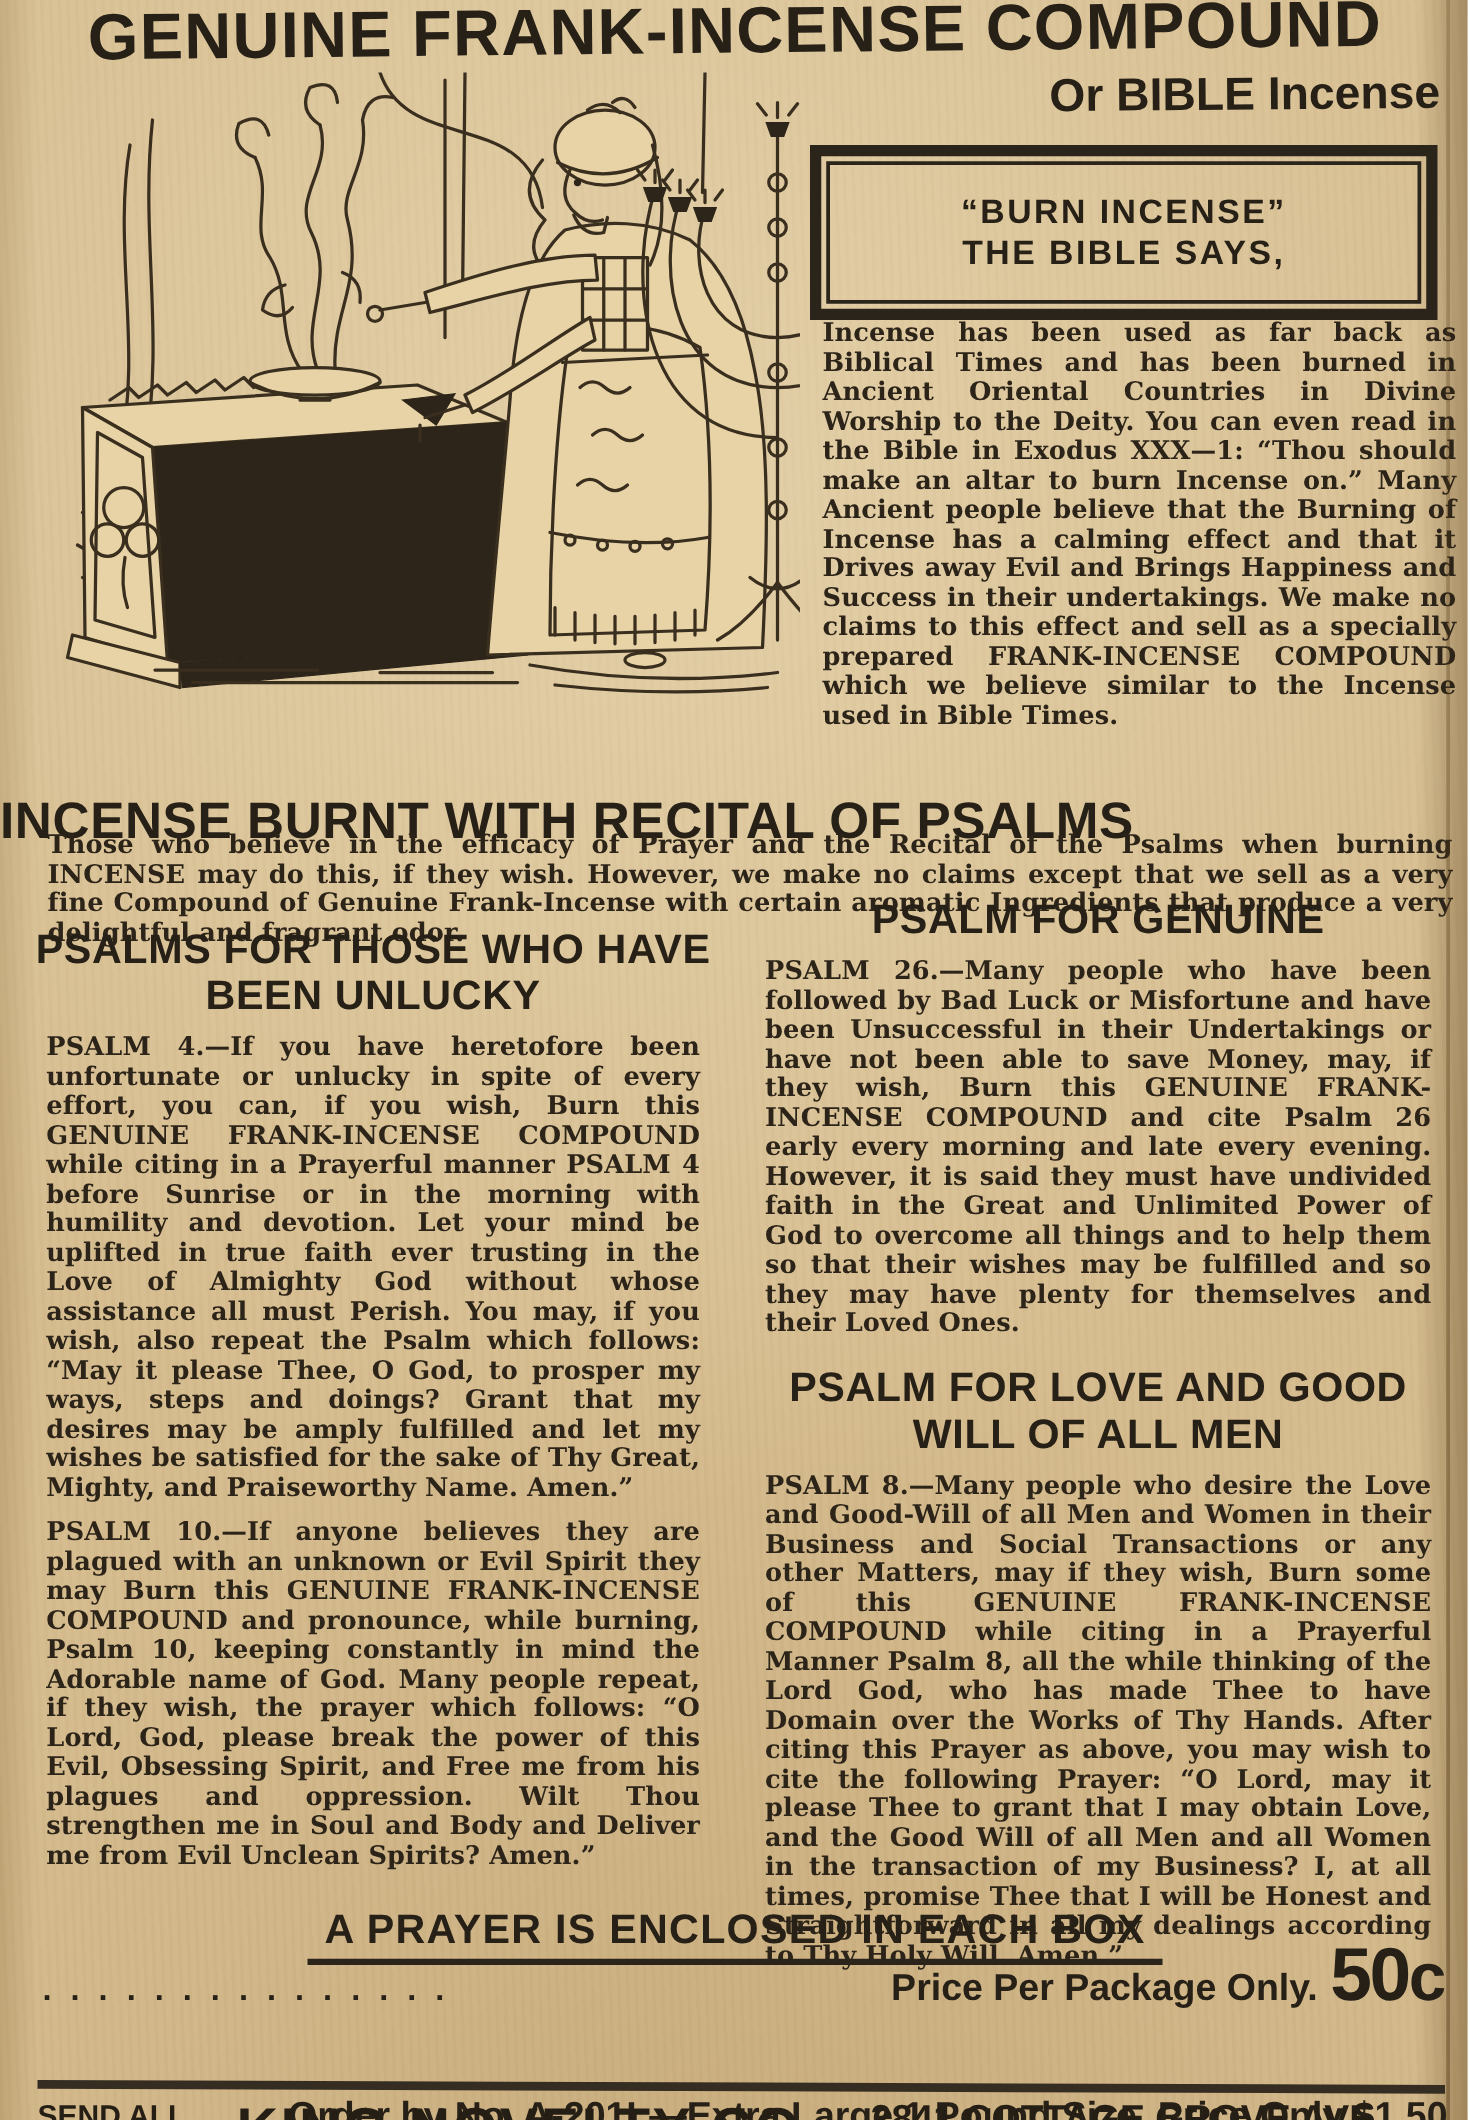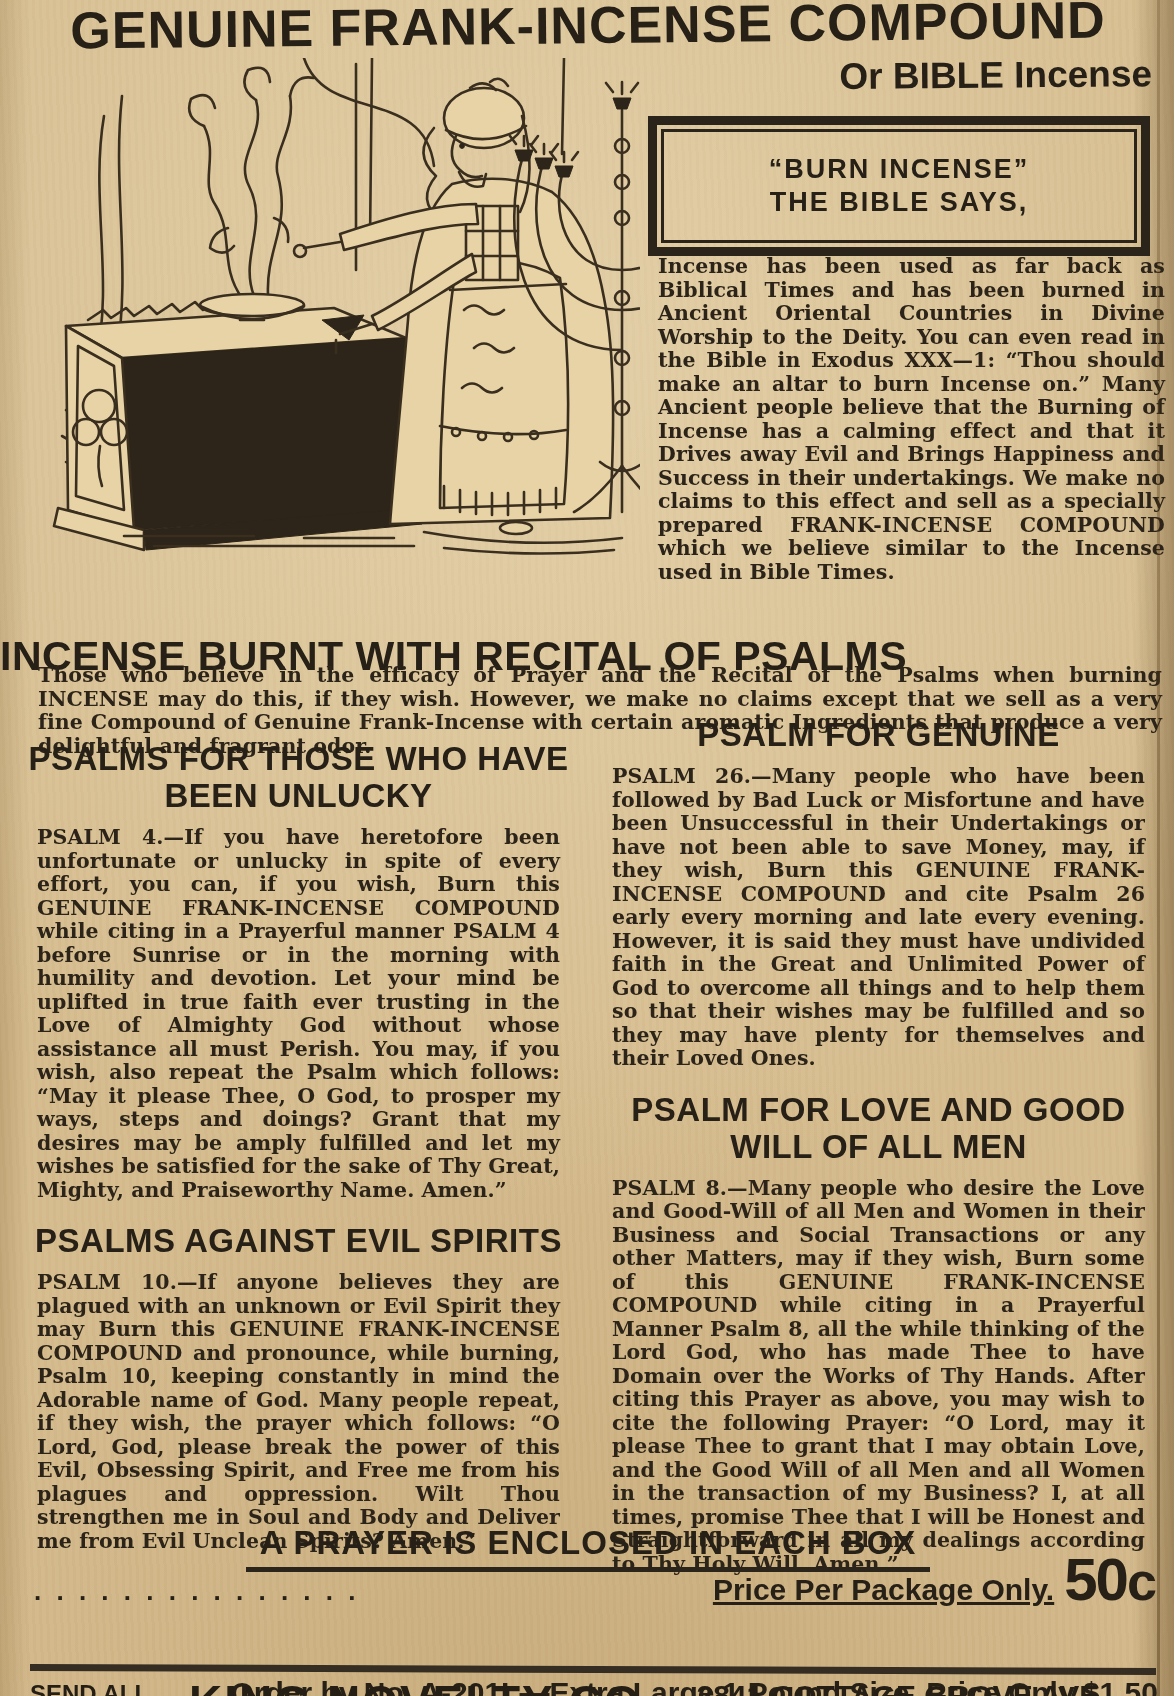--- a/index.html
+++ b/index.html
@@ -71,21 +71,21 @@
     font-size:33px;line-height:34px;letter-spacing:1px;color:#262017;
     border-bottom:5px solid #2b241a;padding:0 14px 7px 14px;
   }
   .order-row1{
     position:absolute;top:1544px;left:28px;width:1128px;
     display:flex;align-items:baseline;color:#262017;
     font-family:"Liberation Sans", sans-serif;font-weight:900;
   }
   .order-label{font-size:30px;white-space:nowrap;}
   .order-dots{flex:1;overflow:hidden;white-space:nowrap;font-size:26px;letter-spacing:4px;margin:0 6px;}
-  .order-mid{font-size:30px;white-space:nowrap;margin-right:10px;text-decoration:underline;}
+  .order-mid{font-size:30px;white-space:nowrap;margin-right:10px;}
   .price-big{font-size:60px;letter-spacing:-2px;line-height:72px;}
   .price-unit{font-size:54px;letter-spacing:-1px;}
   .order-row2{
     position:absolute;top:1676px;left:48px;width:1110px;
     font-family:"Liberation Sans", sans-serif;font-weight:900;
     font-size:30px;color:#262017;white-space:nowrap;text-align:right;
   }
   .bottom-rule{position:absolute;top:1666px;left:30px;width:1126px;height:7px;
     background:#352c22;transform:rotate(0.2deg);}
   .bottom-strip{
@@ -226,21 +226,20 @@
   </div>
 
   <p class="body-par intro-par">Incense has been used as far back as Biblical Times and has been burned in Ancient Oriental Countries in Divine Worship to the Deity.  You can even read in the Bible in Exodus XXX—1: “Thou should make an altar to burn Incense on.”  Many Ancient people believe that the Burning of Incense has a calming effect and that it Drives away Evil and Brings Happiness and Success in their undertakings.  We make no claims to this effect and sell as a specially prepared FRANK-INCENSE COMPOUND which we believe similar to the Incense used in Bible Times.</p>
 
   <div class="recital-head">INCENSE BURNT WITH RECITAL OF PSALMS</div>
   <p class="body-par recital-par">Those who believe in the efficacy of Prayer and the Recital of the Psalms when burning INCENSE may do this, if they wish.  However, we make no claims except that we sell as a very fine Compound of Genuine Frank-Incense with certain aromatic Ingredients that produce a very delightful and fragrant odor.</p>
 
   <div class="col col-left">
     <h2 class="col-head">PSALMS FOR THOSE WHO HAVE BEEN UNLUCKY</h2>
     <p class="body-par">PSALM 4.—If you have heretofore been unfortunate or unlucky in spite of every effort, you can, if you wish, Burn this GENUINE FRANK-INCENSE COMPOUND while citing in a Prayerful manner PSALM 4 before Sunrise or in the morning with humility and devotion.  Let your mind be uplifted in true faith ever trusting in the Love of Almighty God without whose assistance all must Perish.  You may, if you wish, also repeat the Psalm which follows: “May it please Thee, O God, to prosper my ways, steps and doings?  Grant that my desires may be amply fulfilled and let my wishes be satisfied for the sake of Thy Great, Mighty, and Praiseworthy Name.  Amen.”</p>
-    <h2 class="col-head spaced">PSALMS AGAINST EVIL SPIRITS</h2>
     <p class="body-par">PSALM 10.—If anyone believes they are plagued with an unknown or Evil Spirit they may Burn this GENUINE FRANK-INCENSE COMPOUND and pronounce, while burning, Psalm 10, keeping constantly in mind the Adorable name of God.  Many people repeat, if they wish, the prayer which follows: “O Lord, God, please break the power of this Evil, Obsessing Spirit, and Free me from his plagues and oppression.  Wilt Thou strengthen me in Soul and Body and Deliver me from Evil Unclean Spirits?  Amen.”</p>
   </div>
 
   <div class="col col-right">
     <h2 class="col-head">PSALM FOR GENUINE</h2>
     <p class="body-par">PSALM 26.—Many people who have been followed by Bad Luck or Misfortune and have been Unsuccessful in their Undertakings or have not been able to save Money, may, if they wish, Burn this GENUINE FRANK-INCENSE COMPOUND and cite Psalm 26 early every morning and late every evening.  However, it is said they must have undivided faith in the Great and Unlimited Power of God to overcome all things and to help them so that their wishes may be fulfilled and so they may have plenty for themselves and their Loved Ones.</p>
     <h2 class="col-head spaced">PSALM FOR LOVE AND GOOD WILL OF ALL MEN</h2>
     <p class="body-par">PSALM 8.—Many people who desire the Love and Good-Will of all Men and Women in their Business and Social Transactions or any other Matters, may if they wish, Burn some of this GENUINE FRANK-INCENSE COMPOUND while citing in a Prayerful Manner Psalm 8, all the while thinking of the Lord God, who has made Thee to have Domain over the Works of Thy Hands.  After citing this Prayer as above, you may wish to cite the following Prayer: “O Lord, may it please Thee to grant that I may obtain Love, and the Good Will of all Men and all Women in the transaction of my Business?  I, at all times, promise Thee that I will be Honest and Straightforward in all my dealings according to Thy Holy Will.  Amen.”</p>
   </div>
 

